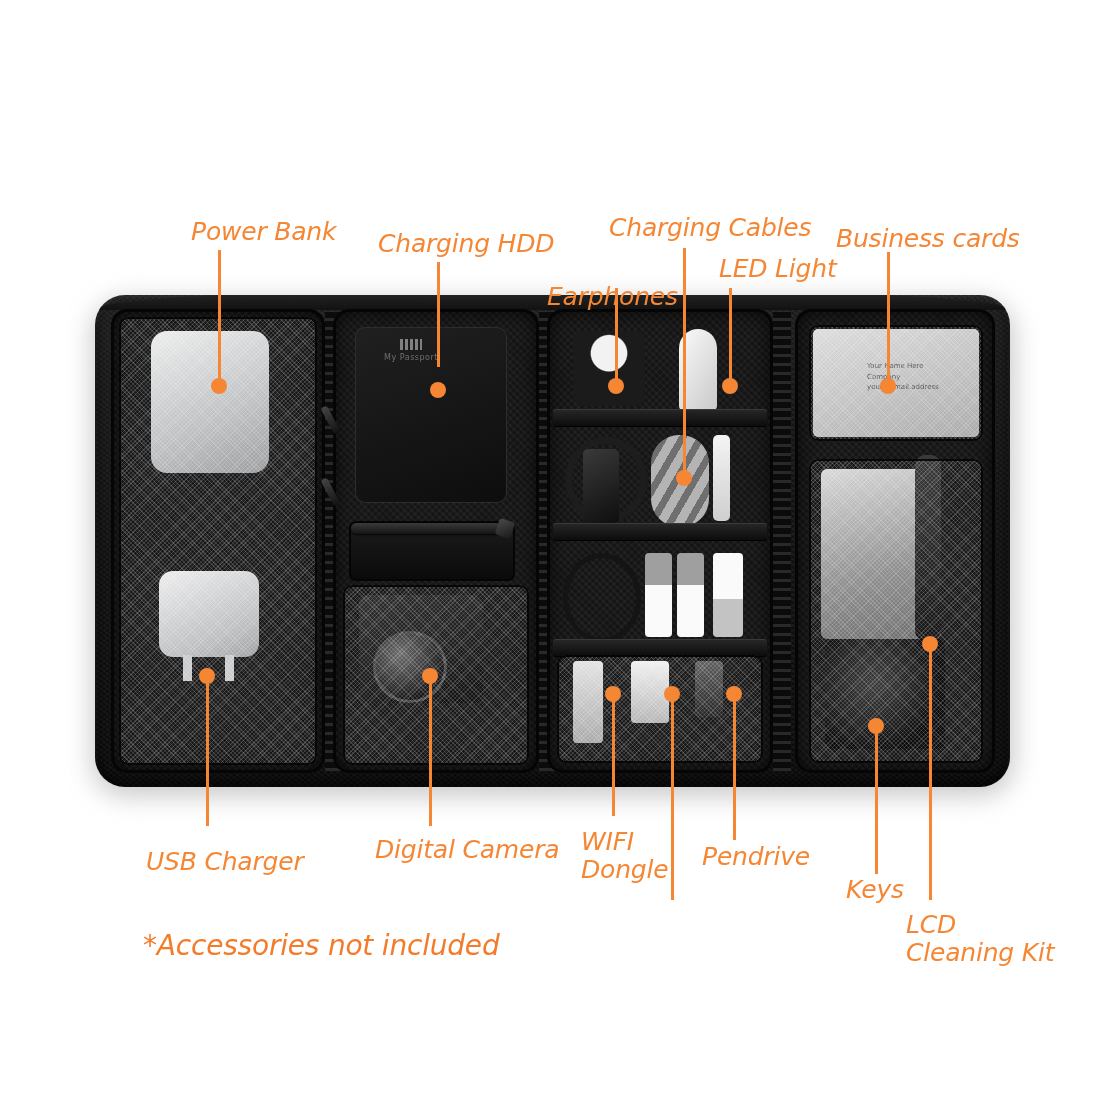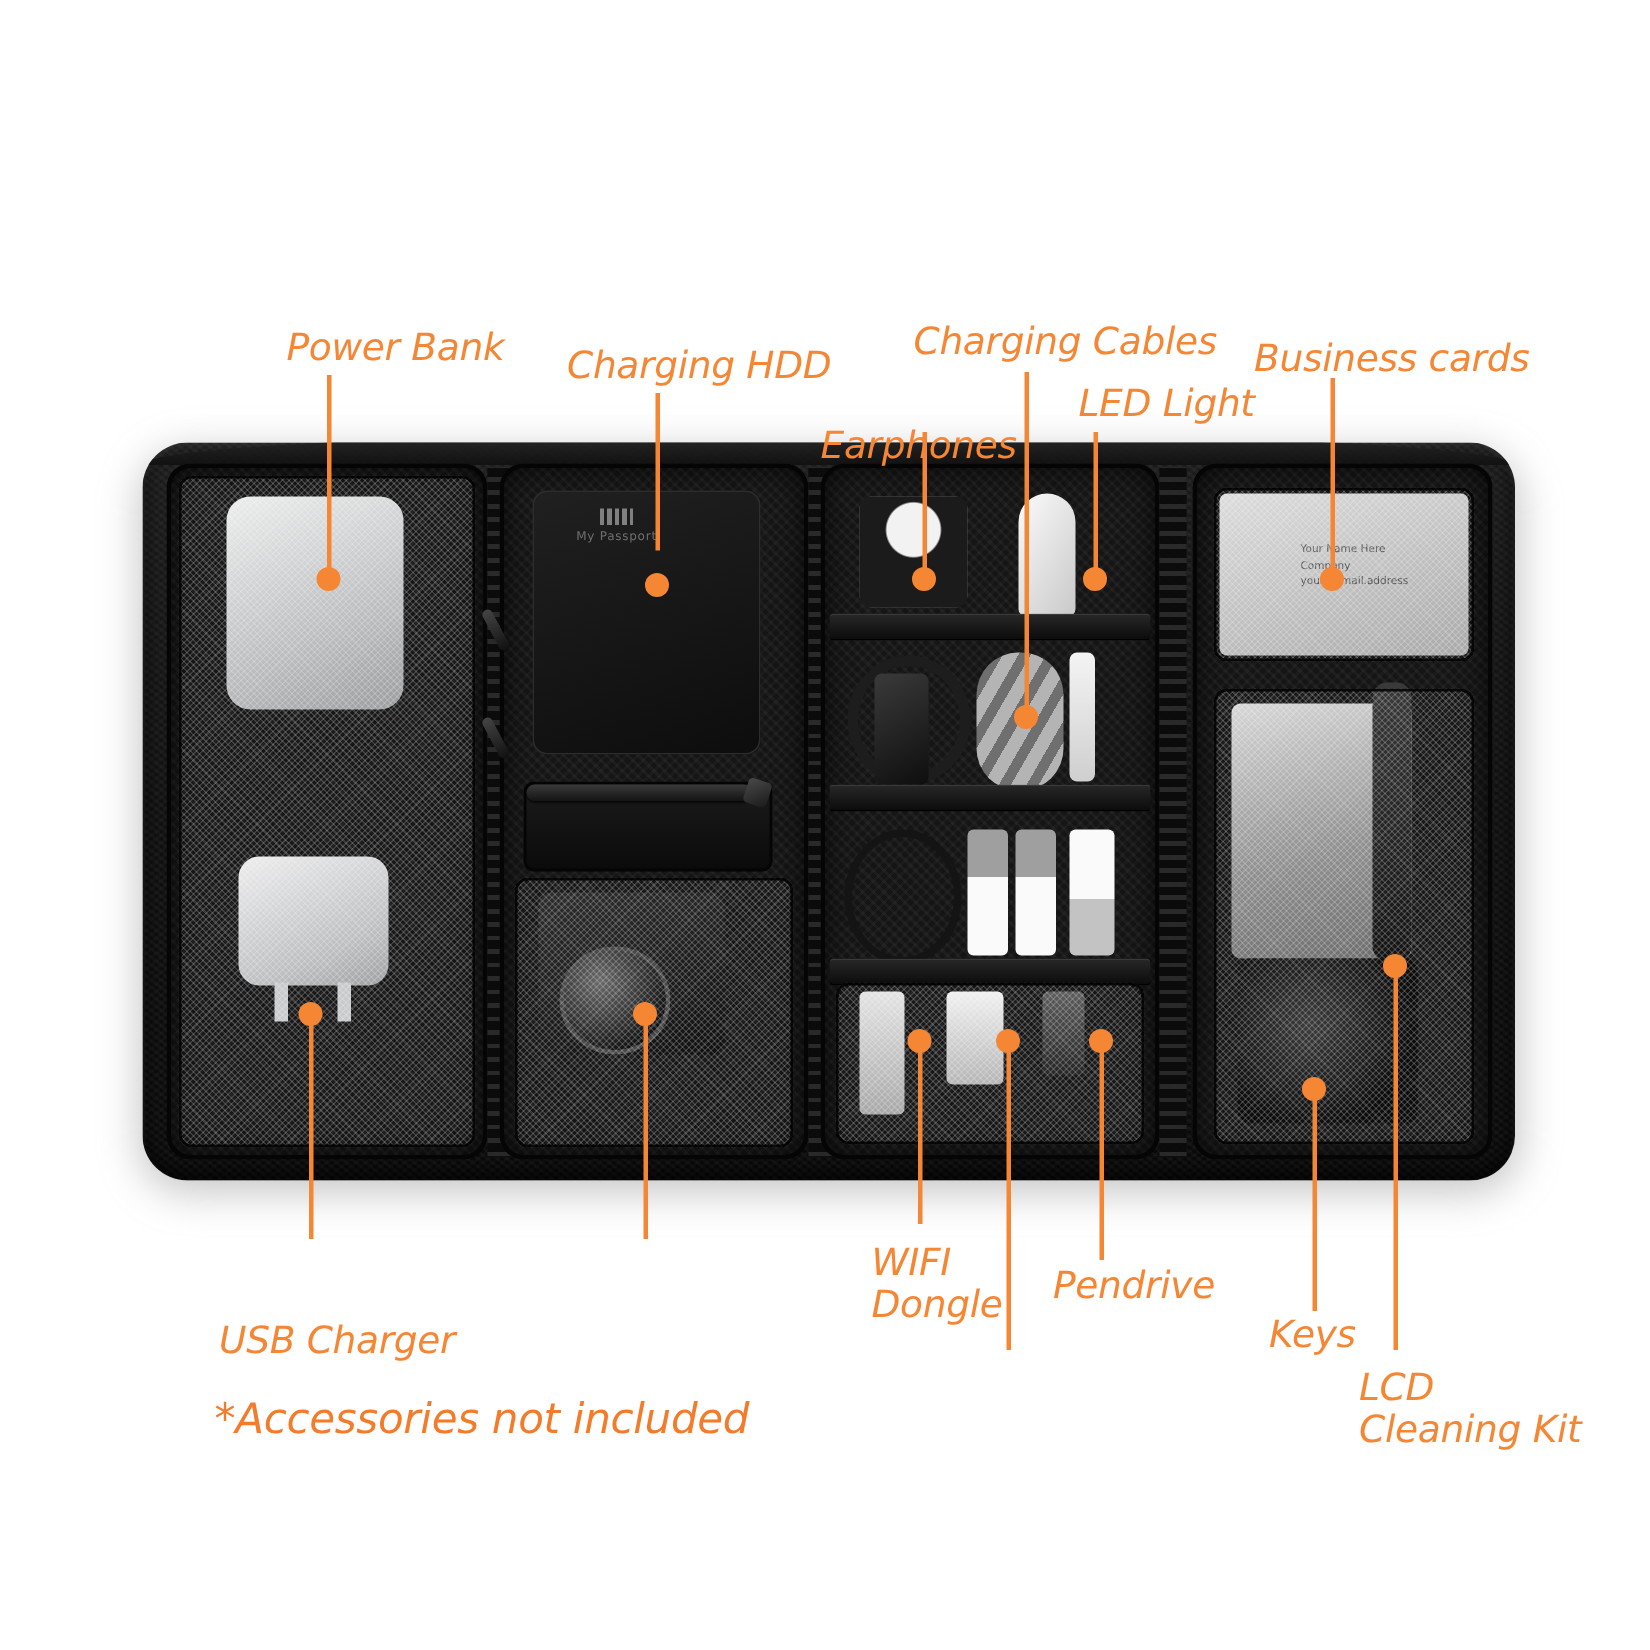--- a/index.html
+++ b/index.html
@@ -327,21 +327,22 @@
   <div class="dot" style="left:876px; top:726px;"></div>
   <div class="dot" style="left:930px; top:644px;"></div>
 
   <div class="label lft" style="left:143px; top:218px;margin-left:48px;">Power Bank</div>
   <div class="label lft" style="left:378px; top:230px;">Charging HDD</div>
   <div class="label lft" style="left:547px; top:255px;margin-top:28px;">Earphones</div>
   <div class="label lft" style="left:609px; top:214px;">Charging Cables</div>
   <div class="label lft" style="left:719px; top:255px;">LED Light</div>
   <div class="label lft" style="left:824px; top:225px;margin-left:12px;">Business cards</div>
 
-  <div class="label lft" style="left:146px; top:880px;">USB Charger</div>
+  <div class="label lft" style="left:146px; top:848px;">USB Charger</div>
+  <div class="label lft" style="left:375px; top:836px;">Digital Camera</div>
   <div class="label lft" style="left:581px; top:828px;">WIFI
 Dongle</div>
   <div class="label lft" style="left:702px; top:843px;">Pendrive</div>
   <div class="label lft" style="left:846px; top:876px;">Keys</div>
   <div class="label lft" style="left:906px; top:911px;">LCD
 Cleaning Kit</div>
 
   <div class="disclaimer" style="left:143px; top:929px;">*Accessories not included</div>
 
 </div>

